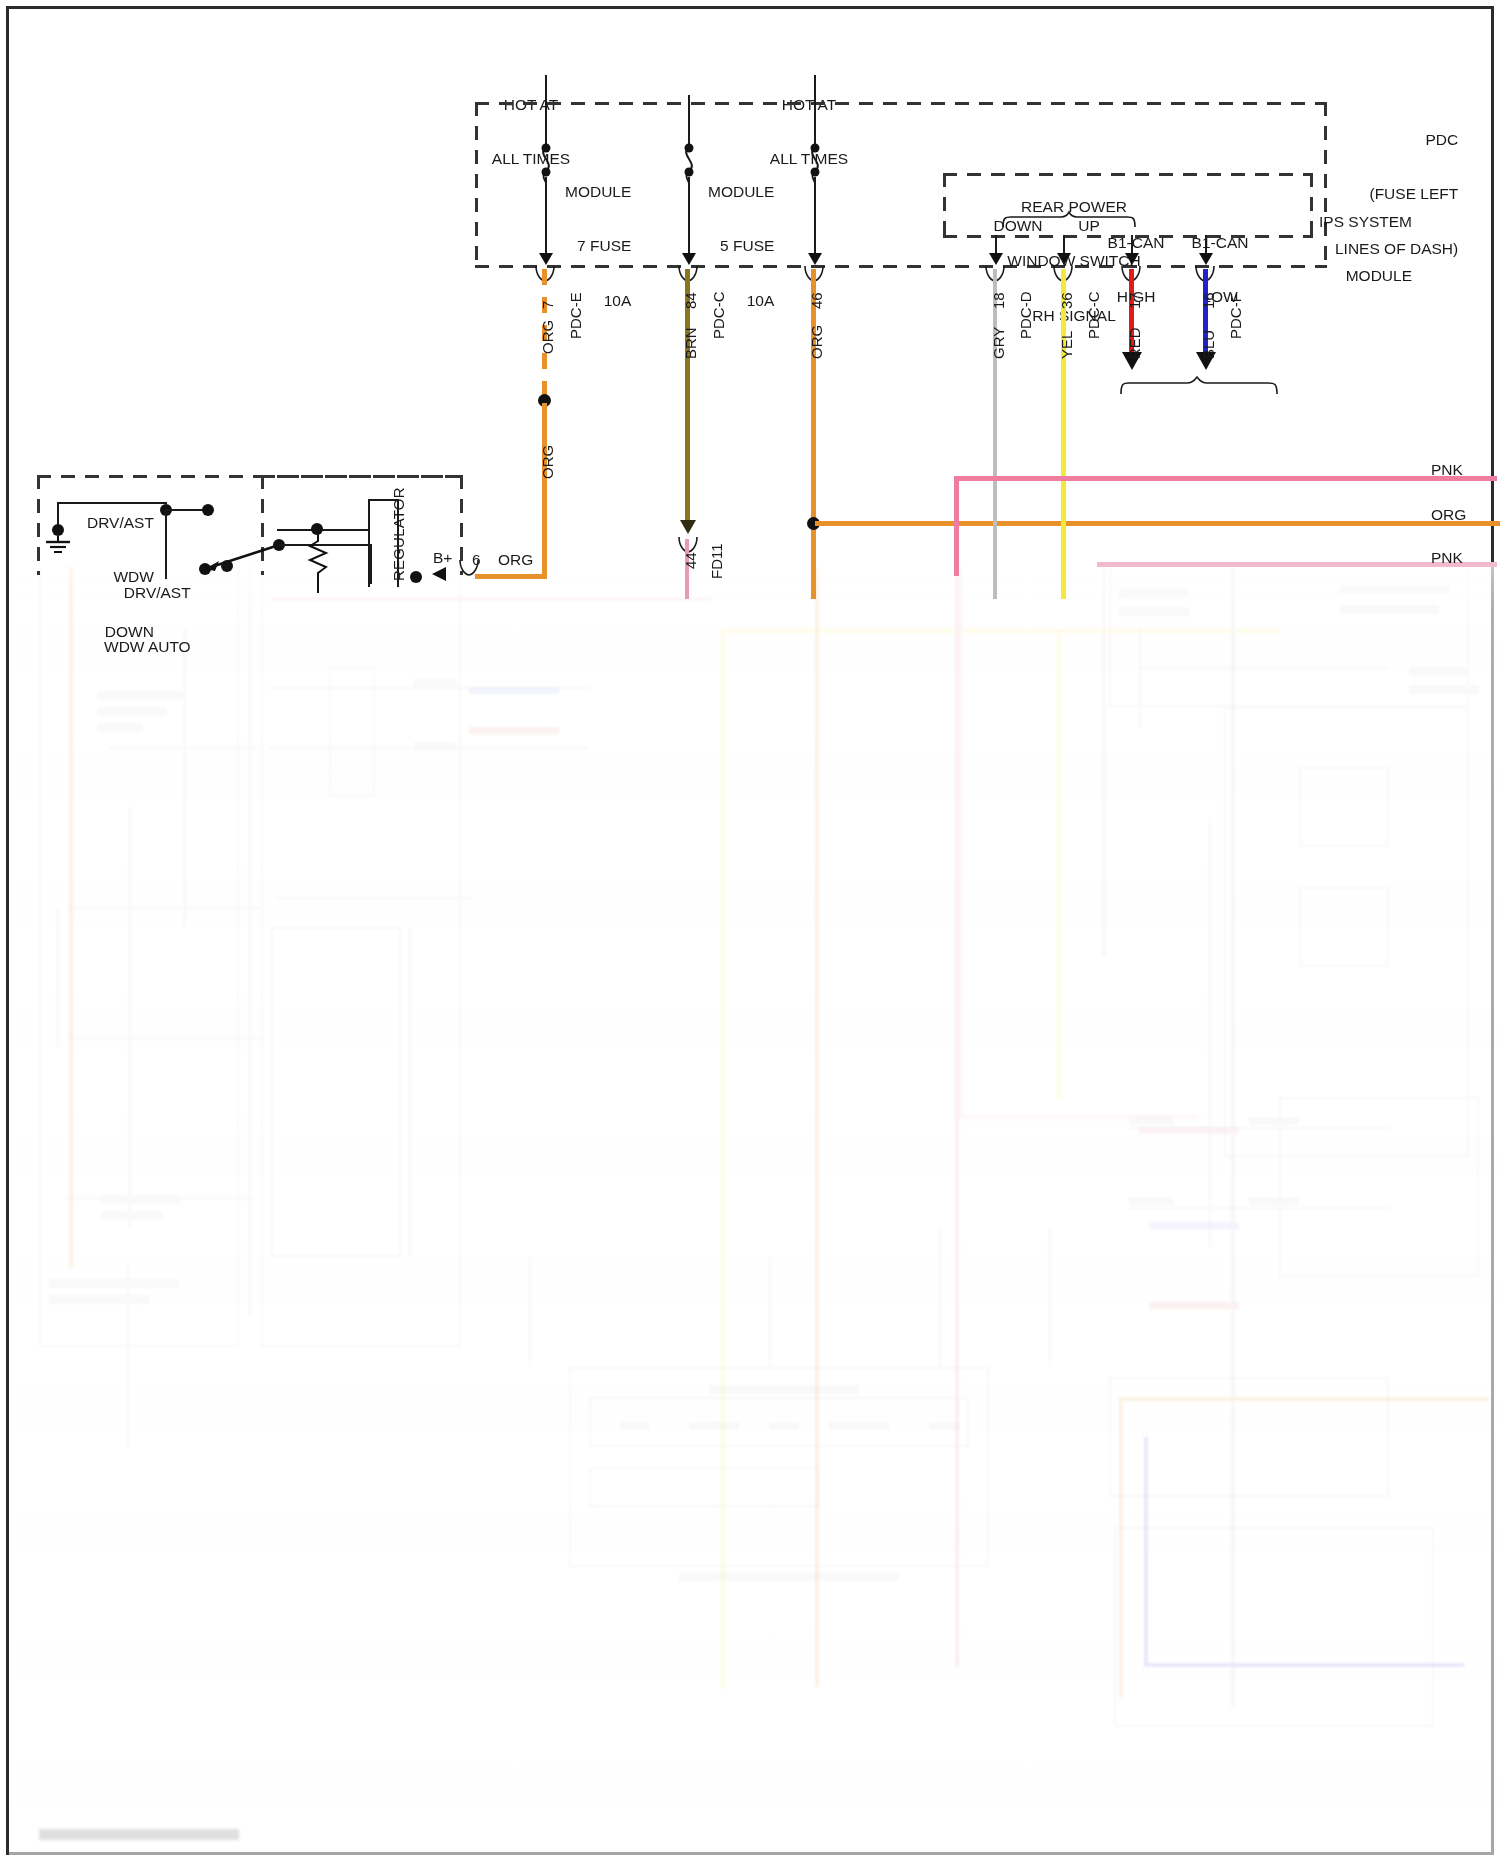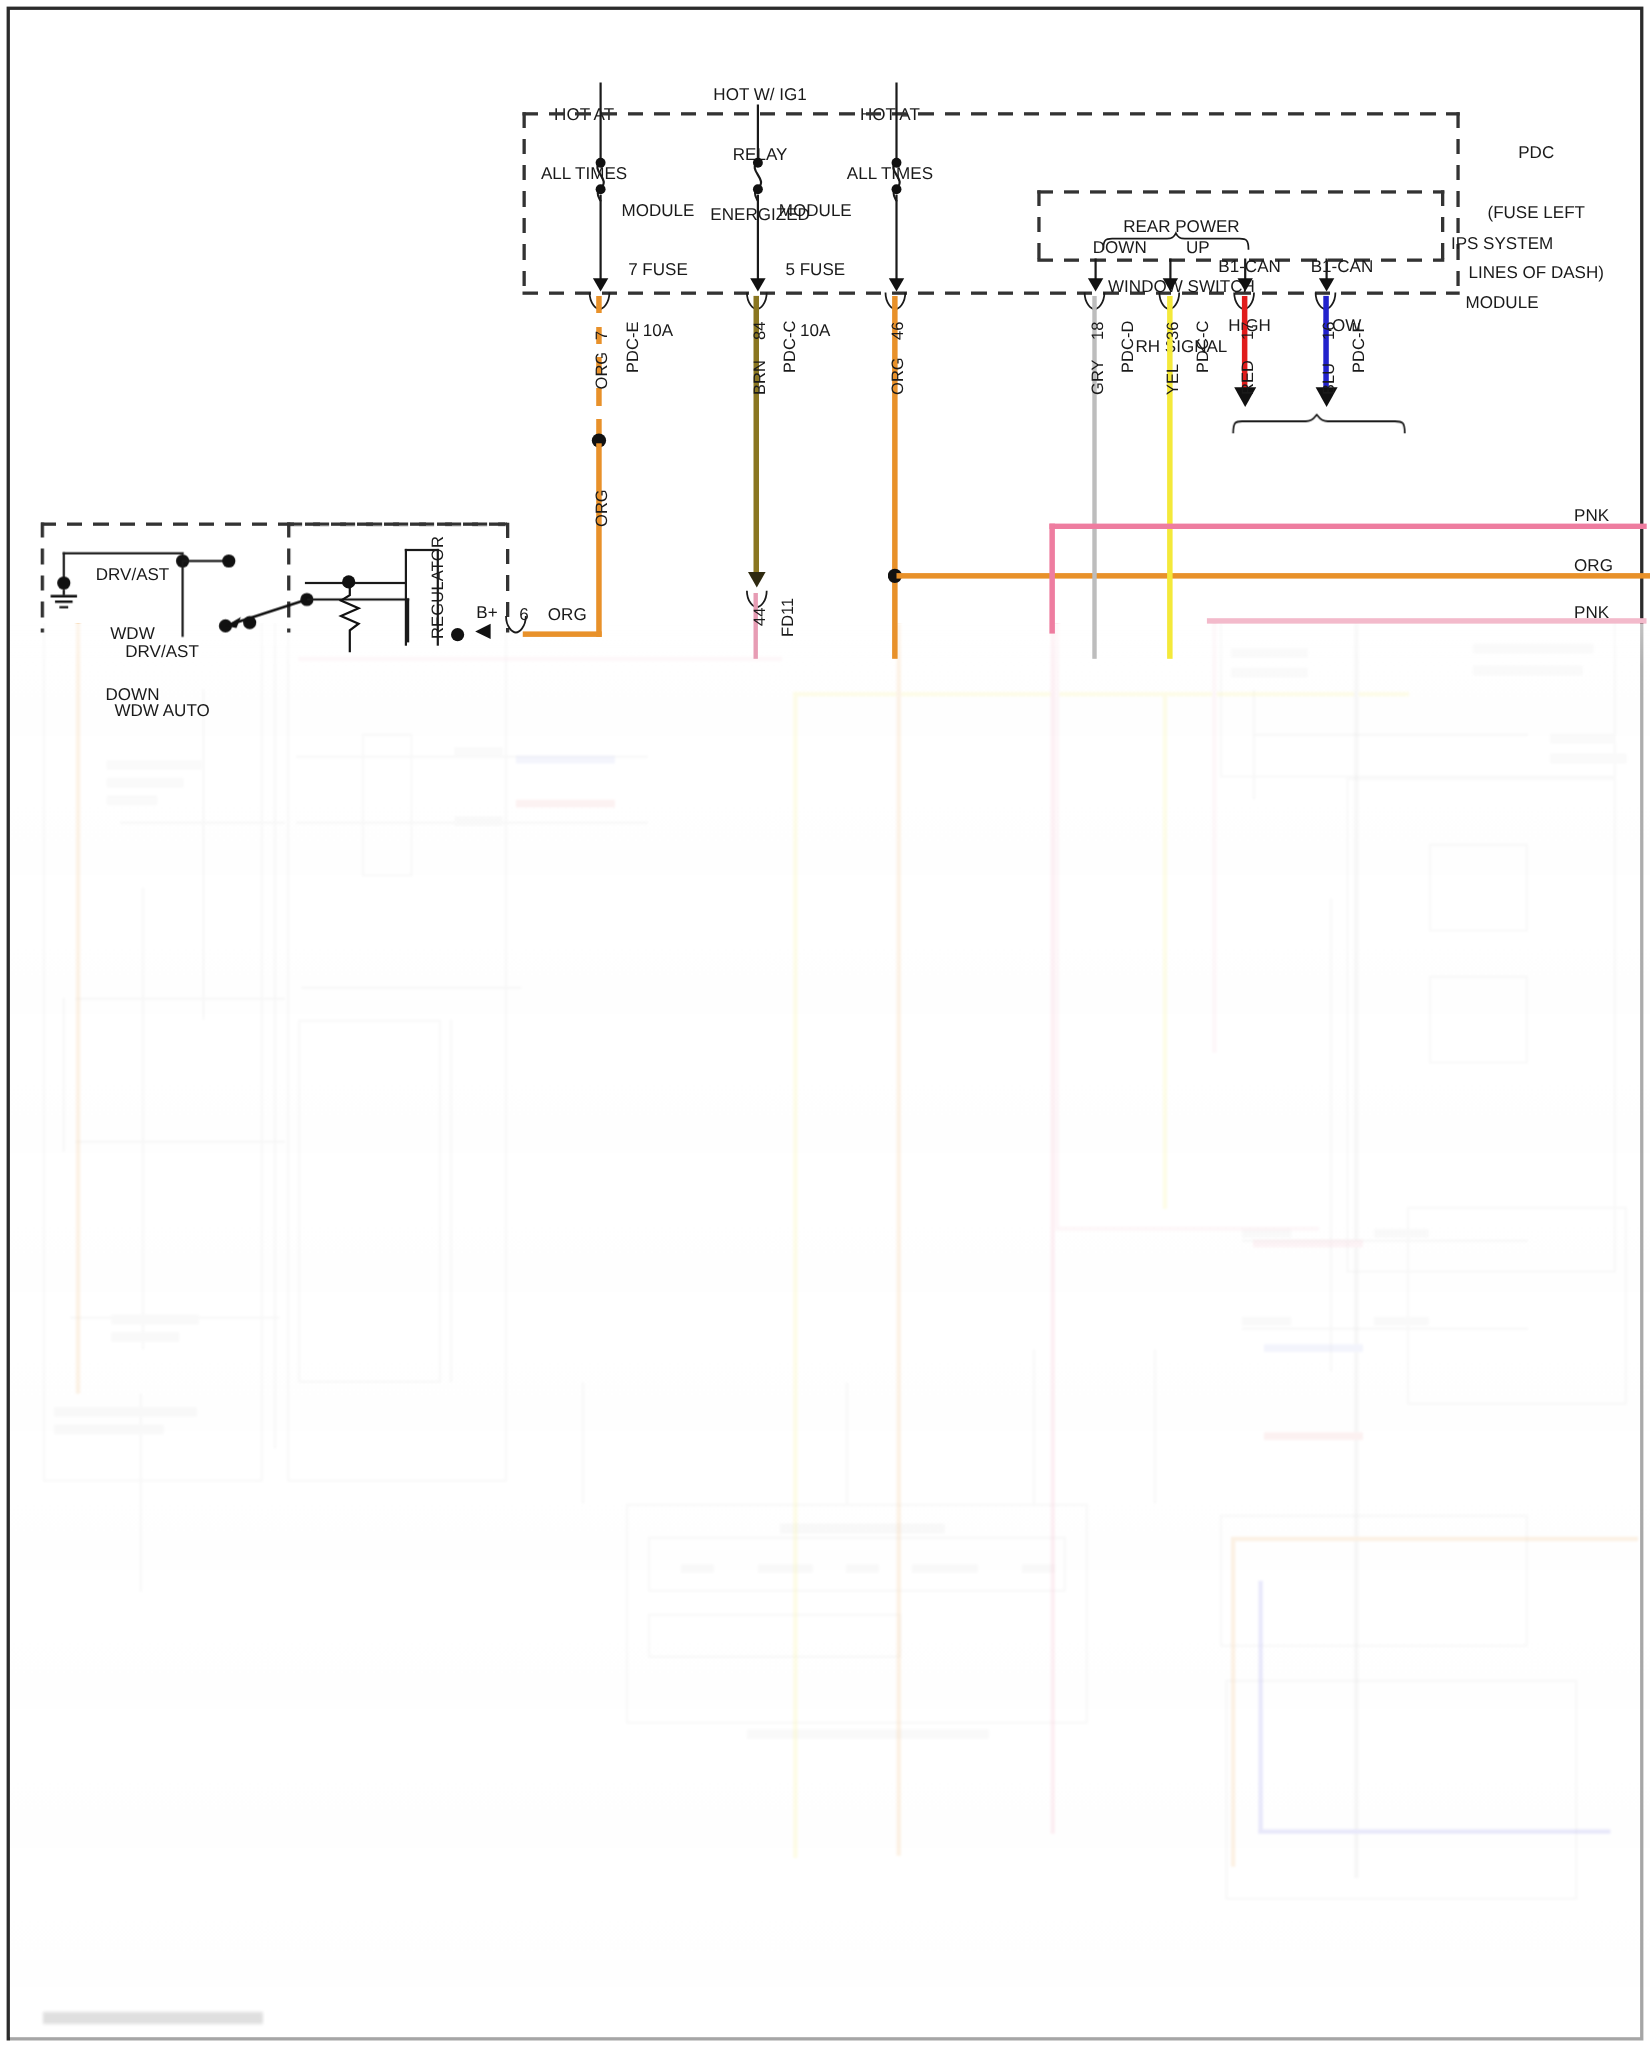--- a/index.html
+++ b/index.html
@@ -20,21 +20,21 @@
     background:#fff;
   }
   .lbl{
     position:absolute;
     font-family:"Liberation Sans",sans-serif;
     color:#1a1a1a;
     white-space:pre;
     line-height:1.18;
   }
   .c{text-align:center;}
-  .l{text-align:center;}
+  .l{text-align:right;}
   .vert{
     transform-origin:0 0;
     transform:rotate(-90deg);
     white-space:nowrap;
   }
   .wire{position:absolute;}
   .dot{position:absolute;border-radius:50%;background:#111;}
   
   .dashline-h{
     position:absolute;height:3px;
@@ -171,25 +171,20 @@
 
       <div style="position:absolute;left:0;top:0;width:1500px;height:1303px;
                   background:linear-gradient(to bottom, rgba(255,255,255,.72) 0px, rgba(255,255,255,.62) 40px, rgba(255,255,255,.58) 100%);"></div>
     </div>
 
     <div class="lbl c" style="left:462px;top:50px;width:120px;font-size:15.5px;">
       <div>HOT AT</div>
       <div>ALL TIMES</div>
     </div>
 
-    <div class="lbl c" style="left:612px;top:32px;width:140px;font-size:15.5px;">
-      <div>HOT W/ IG1</div>
-      <div>RELAY</div>
-      <div>ENERGIZED</div>
-    </div>
 
     <div class="lbl c" style="left:740px;top:50px;width:120px;font-size:15.5px;">
       <div>HOT AT</div>
       <div>ALL TIMES</div>
     </div>
 
     <div class="dashline-h" style="left:466px;top:93px;width:852px;"></div>
     <div class="dashline-v" style="left:466px;top:93px;height:166px;"></div>
     <div class="dashline-h" style="left:466px;top:256px;width:852px;"></div>
     <div class="dashline-v" style="left:1315px;top:93px;height:166px;"></div>

